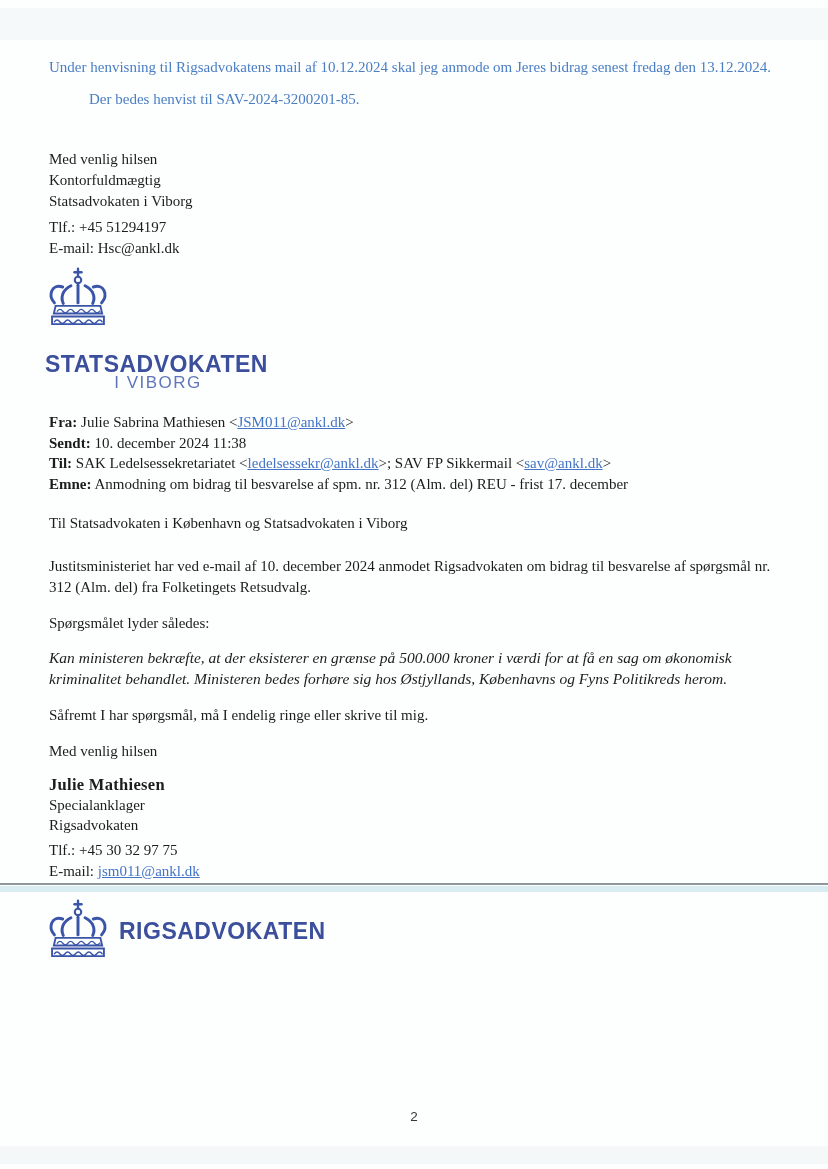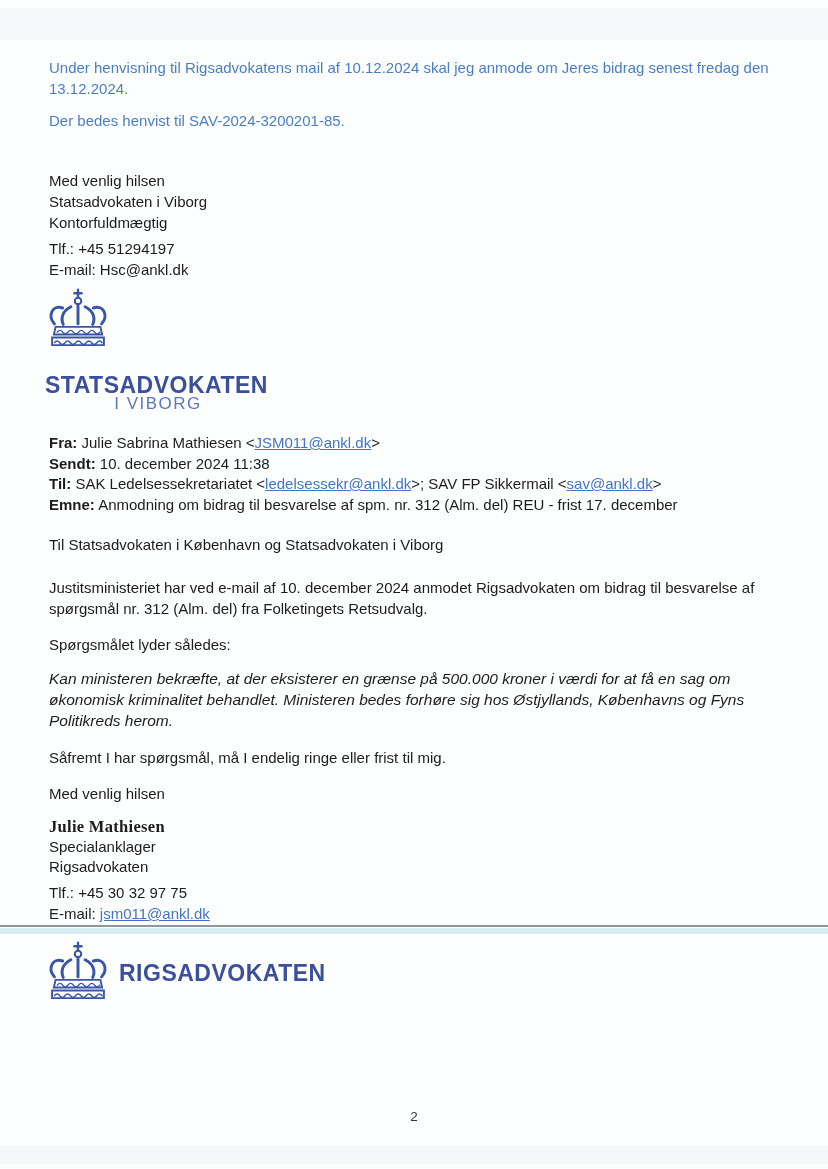--- a/index.html
+++ b/index.html
@@ -10,23 +10,23 @@
   html,body{background:#ffffff;}
   .page{
     position:relative;width:828px;height:1169px;margin:0 auto;background:#fdfefe;
     font-family:"Liberation Sans",sans-serif;font-size:15px;line-height:21px;
     color:var(--body-text);overflow:hidden;
   }
   .scan-band{position:absolute;left:0;right:0;pointer-events:none;}
   .scan-band.top{top:8px;height:32px;background:#f5f9fa;}
   .scan-band.bottom{top:1146px;height:18px;background:#f5f8f9;}
   .content{position:absolute;inset:0;padding:57px 42px 0 49px;}
-  p{margin:0;}
+  p{margin:0;font-family:Liberation Serif, serif;}
   .blue{color:var(--blue-text);}
-  .m-ref{margin-top:11px;}
+  .m-ref{margin-top:11px;margin-left:40px;}
   .m-greet1{margin-top:39px;}
   .serif-name{font-family:"Liberation Serif",serif;font-weight:bold;font-size:16.5px;line-height:21px;letter-spacing:.3px;}
   .m-name1{margin-top:11px;}
   .m-phone1{margin-top:5px;}
   .logo{display:flex;align-items:flex-start;gap:8px;margin-left:-4px;}
   .logo1{margin-top:7px;height:66px;flex-direction:column;}
   .logo2{margin-top:6px;height:64px;}
   .crown{width:66px;height:62px;color:var(--crown);flex:0 0 auto;}
   .logo-text{margin-top:16px;}
   .logo2 .logo-text{margin-top:21px;}
@@ -79,22 +79,22 @@
   <div class="scan-band top"></div>
   <div class="scan-band bottom"></div>
 
   <div class="content">
 
     <p class="blue">Under henvisning til Rigsadvokatens mail af 10.12.2024 skal jeg anmode om Jeres bidrag senest fredag den 13.12.2024.</p>
     <p class="blue m-ref">Der bedes henvist til SAV-2024-3200201-85.</p>
 
     <p class="m-greet1">Med venlig hilsen</p>
 
+    <p>Kontorfuldmægtig</p>
     <p>Statsadvokaten i Viborg</p>
-    <p>Kontorfuldmægtig</p>
 
     <p class="m-phone1">Tlf.: +45 51294197</p>
     <p><span>E-mail: </span><span>Hsc@ankl.dk</span></p>
 
     <div class="logo logo1">
       <svg class="crown">
           <use href="#crown-sym"></use>
         </svg>
       <div class="logo-text">
         <div class="logo-main">STATSADVOKATEN</div>
@@ -106,21 +106,21 @@
       <p><span class="b">Fra:</span><span> Julie Sabrina Mathiesen &lt;</span><span class="link">JSM011@ankl.dk</span><span>&gt;</span></p>
       <p><span class="b">Sendt:</span><span> 10. december 2024 11:38</span></p>
       <p><span class="b">Til:</span><span> SAK Ledelsessekretariatet &lt;</span><span class="link">ledelsessekr@ankl.dk</span><span>&gt;; SAV FP Sikkermail &lt;</span><span class="link">sav@ankl.dk</span><span>&gt;</span></p>
       <p><span class="b">Emne:</span><span> Anmodning om bidrag til besvarelse af spm. nr. 312 (Alm. del) REU - frist 17. december</span></p>
     </div>
 
     <p class="m-salut">Til Statsadvokaten i København og Statsadvokaten i Viborg</p>
     <p class="m-para1">Justitsministeriet har ved e-mail af 10. december 2024 anmodet Rigsadvokaten om bidrag til besvarelse af spørgsmål nr. 312 (Alm. del) fra Folketingets Retsudvalg.</p>
     <p class="m-para2">Spørgsmålet lyder således:</p>
     <p class="quote">Kan ministeren bekræfte, at der eksisterer en grænse på 500.000 kroner i værdi for at få en sag om økonomisk kriminalitet behandlet. Ministeren bedes forhøre sig hos Østjyllands, Københavns og Fyns Politikreds herom.</p>
-    <p class="m-para4">Såfremt I har spørgsmål, må I endelig ringe eller frist til mig.</p>
+    <p class="m-para4">Såfremt I har spørgsmål, må I endelig ringe eller skrive til mig.</p>
 
     <p class="m-greet2">Med venlig hilsen</p>
     <p class="serif-name m-name2">Julie Mathiesen</p>
     <p class="sig2-line">Specialanklager</p>
     <p class="sig2-line">Rigsadvokaten</p>
 
     <p class="m-phone2">Tlf.: +45 30 32 97 75</p>
     <p><span>E-mail: </span><span class="link">jsm011@ankl.dk</span></p>
 
     <div class="separator">

